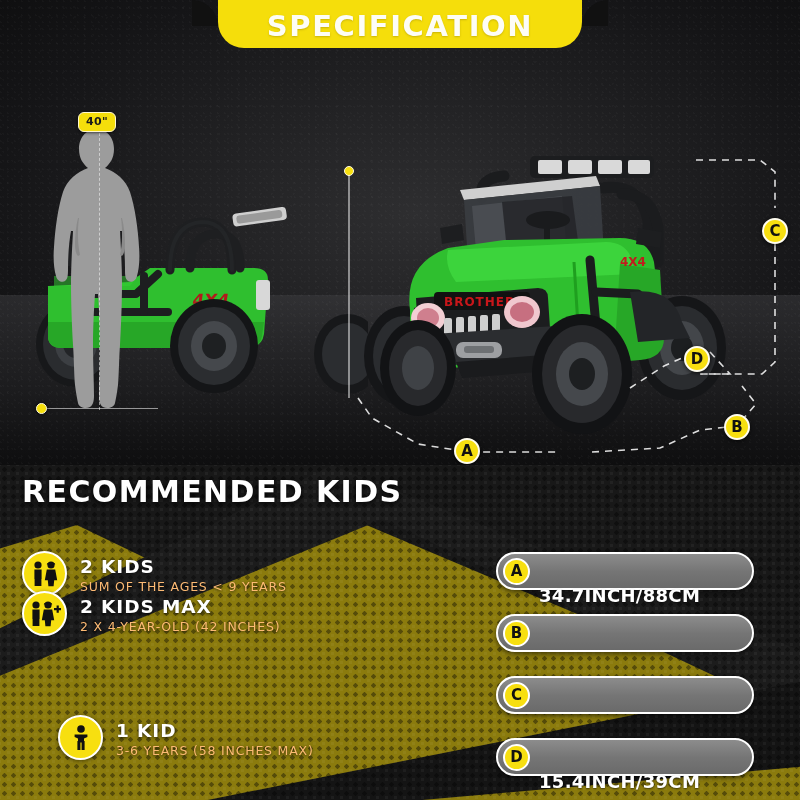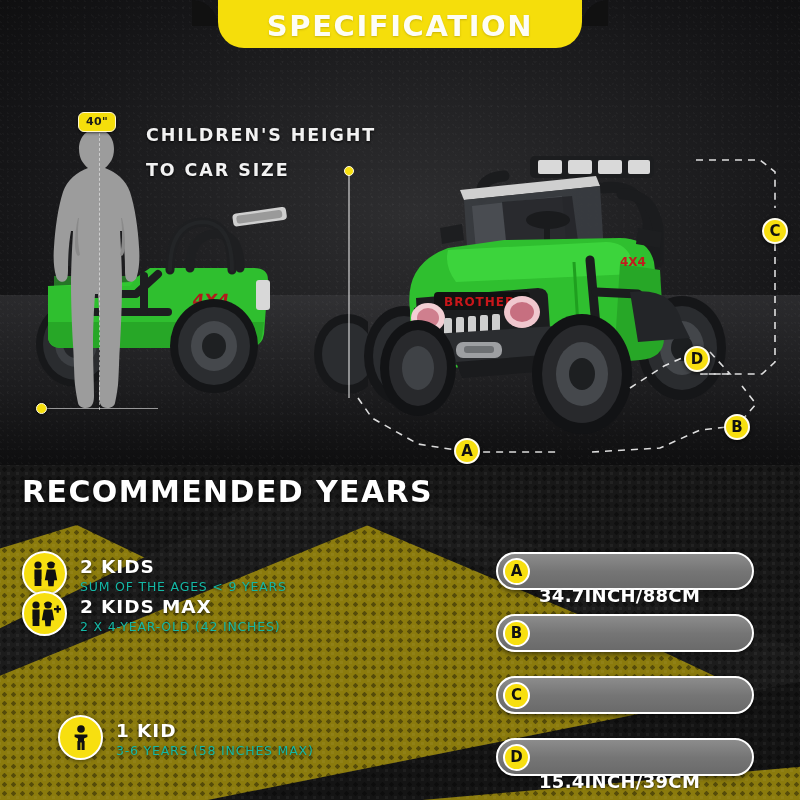--- a/index.html
+++ b/index.html
@@ -165,21 +165,21 @@
     display:flex; align-items:center; justify-content:center;
     box-shadow:0 1px 4px rgba(0,0,0,.5);
   }
   .age-txt { display:flex; flex-direction:column; }
   .age-title {
     color:#fff; font-size:18.5px; font-weight:700; letter-spacing:.9px;
     font-family:"DejaVu Sans", sans-serif; line-height:22px;
     text-shadow:0 1px 3px rgba(0,0,0,.7);
   }
   .age-sub {
-    color:#14b8a6; font-size:12.5px; letter-spacing:.8px; line-height:18px;
+    color:#fdba74; font-size:12.5px; letter-spacing:.8px; line-height:18px;
     font-family:"DejaVu Sans", sans-serif;
     text-shadow:0 1px 3px rgba(0,0,0,.7);
   }
 
   
   .pill {
     position:absolute; left:496px; width:258px; height:38px; z-index:12;
     background:linear-gradient(180deg,#8c8c8c 0%, #757575 52%, #6a6a6a 100%);
     border:2px solid #ffffff; border-radius:19px;
     display:flex; align-items:center; padding-left:5px; gap:9px;
@@ -213,24 +213,20 @@
       <path fill="#9C9C9C" d="M48 2c-13 0-21 9-21 21 0 9 4 15 9 19-11 4-21 12-25 24-5 15-8 37-9 55-1 12 0 22 2 29 1 5 6 7 9 5 3-2 3-7 3-12 0-13 1-27 3-38l2 0c-1 18-2 38-2 52 0 20 1 45 2 62 1 13 1 29 2 40 1 8 2 13 3 18 1 5 8 6 12 4 3-2 4-6 4-11 0-14-1-34-1-50 0-18 1-38 2-52l3 0c1 14 2 34 2 52 0 16-1 36-1 50 0 5 1 9 4 11 4 2 11 1 12-4 1-5 2-10 3-18 1-11 1-27 2-40 1-17 2-42 2-62 0-14-1-34-2-52l2 0c2 11 3 25 3 38 0 5 0 10 3 12 3 2 8 0 9-5 2-7 3-17 2-29-1-18-4-40-9-55-4-12-14-20-25-24 5-4 9-10 9-19 0-12-8-21-21-21z"></path>
       <path fill="#8A8A8A" d="M26 92c-2 8-3 18-3 26 0 6 1 10 3 12l2-1c-1-5-2-12-2-18 0-7 0-13 1-19z"></path>
       <path fill="#8A8A8A" d="M70 92c2 8 3 18 3 26 0 6-1 10-3 12l-2-1c1-5 2-12 2-18 0-7 0-13-1-19z"></path>
     </svg>
     <div class="sil-dash"></div>
     <div class="sil-base"></div>
     <div class="sil-dot"></div>
 
     <div class="badge40">40"</div>
 
-    <div class="hero-head">
-      <div>CHILDREN'S HEIGHT</div>
-      <div>TO CAR SIZE</div>
-    </div>
 
     <svg class="veh veh-side" viewBox="0 0 350 230">
 
       <g>
         <ellipse cx="58" cy="168" rx="40" ry="43" fill="#17181a"></ellipse>
         <ellipse cx="58" cy="168" rx="33" ry="36" fill="#2a2c2f"></ellipse>
         <ellipse cx="58" cy="168" rx="21" ry="23" fill="#3c3f43"></ellipse>
         <ellipse cx="58" cy="168" rx="13" ry="14" fill="#222427"></ellipse>
       </g>
 
@@ -404,21 +400,21 @@
 
   <div class="lower">
     <div class="wedge w1"></div>
     <div class="wedge w2"></div>
     <div class="wedge w3"></div>
     <div class="wedge w4"></div>
     <div class="halftone"></div>
     <div class="halftone2"></div>
   </div>
 
-  <div class="sec-title">RECOMMENDED YEARS</div>
+  <div class="sec-title">RECOMMENDED KIDS</div>
 
   <div class="age-row age-1">
     <div class="age-icon">
       <svg width="30" height="28" viewBox="0 0 30 28">
         <circle cx="8" cy="5" r="3.6" fill="#111"></circle>
         <path fill="#111" d="M4.4 9.6h7.2v9.4H9.8V26H6.2v-7H4.4z"></path>
         <rect x="4.6" y="19" width="2.6" height="7" fill="#111"></rect>
         <rect x="8.8" y="19" width="2.6" height="7" fill="#111"></rect>
         <circle cx="21" cy="5" r="3.6" fill="#111"></circle>
         <path fill="#111" d="M21 2.2c2.6 0 4.2 1 4.2 2.2h-8.4c0-1.2 1.6-2.2 4.2-2.2z"></path>

